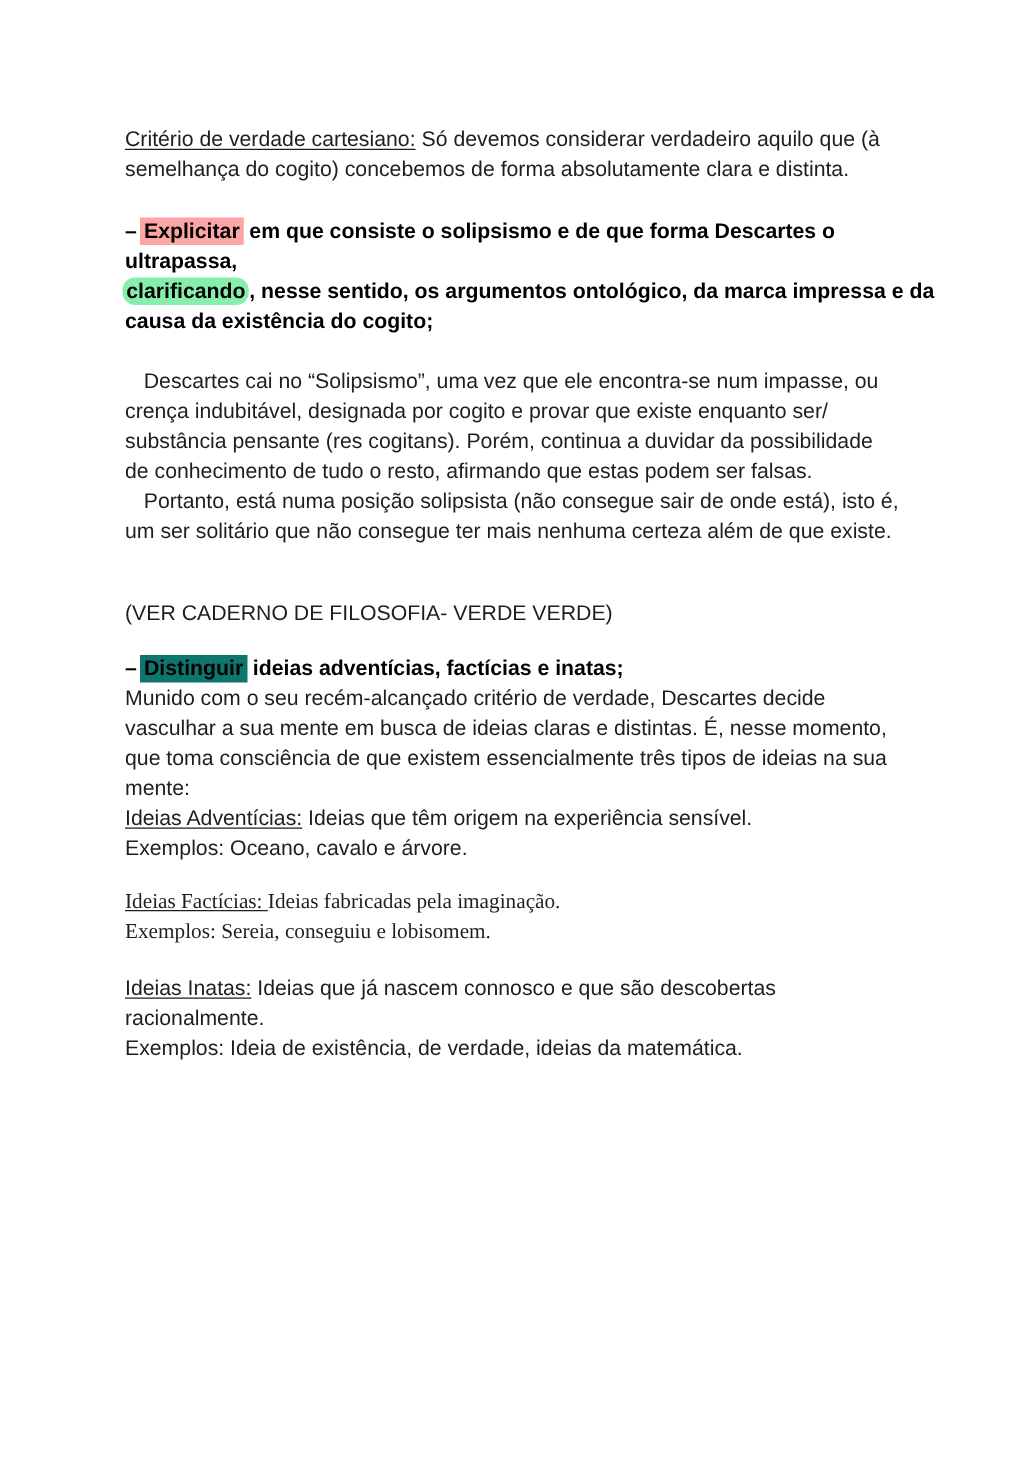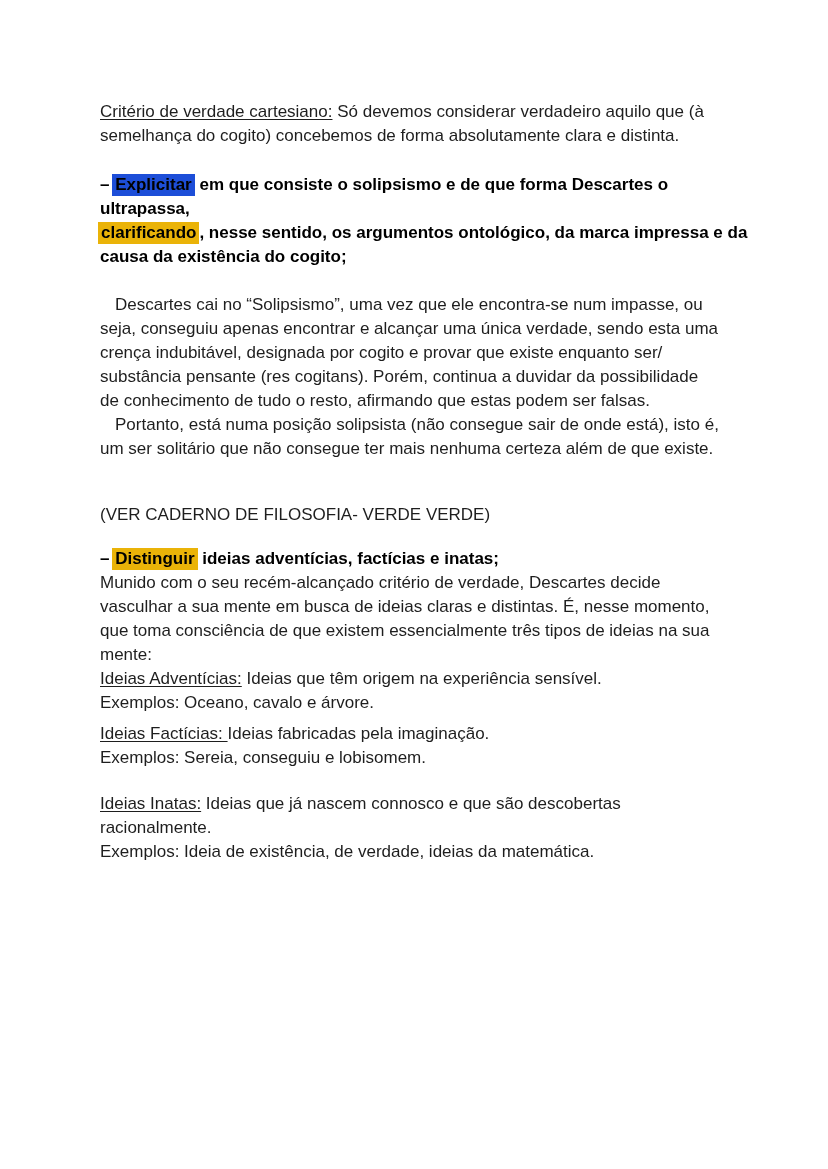--- a/index.html
+++ b/index.html
@@ -25,49 +25,48 @@
   .ln {
     font-size: 17px;
     line-height: 24px;
     min-height: 24px;
     white-space: pre-wrap;
   }
   .bold .ln, .ln.bold, .b { font-weight: 700; color: #000000; }
   .u { text-decoration: underline; text-underline-offset: 2px; }
   .i { }
   .indent { padding-left: 15px; }
-  .hl-g { background: #1d4ed8; padding: 1px 3px 2px 3px; margin-left: -2px; }
-  .hl-p { background: #eab308; padding: 1px 3px 2px 3px; margin-left: -2px; }
-  .hl-y { background: #eab308; padding: 1px 3px 2px 3px; margin-left: -2px; }
+  .hl-g { background: #fca5a5; padding: 1px 3px 2px 3px; margin-left: -2px; }
+  .hl-p { background: #86efac; padding: 1px 3px 2px 3px; margin-left: -2px; border-radius: 10px; }
+  .hl-y { background: #0f766e; padding: 1px 3px 2px 3px; margin-left: -2px; }
   .mt-b2    { margin-top: 25px; }
   .mt-b3    { margin-top: 24px; }
   .mt-big   { margin-top: 42px; }
   .mt-b5    { margin-top: 20px; }
-  .mt-b7    { margin-top: 7px; }
+  .mt-b7    { margin-top: 18px; font-family: Liberation Serif, serif; }
   .mt-b8    { margin-top: 22px; }
 </style>
 </head>
 <body>
 
 <div class="page-content">
 
   <div class="block">
     <div class="ln"><span class="u">Critério de verdade cartesiano:</span><span> Só devemos considerar verdadeiro aquilo que (à</span></div>
     <div class="ln">semelhança do cogito) concebemos de forma absolutamente clara e distinta.</div>
   </div>
 
   <div class="block mt-b2">
     <div class="ln b"><span>– </span><span class="hl-g">Explicitar</span><span> em que consiste o solipsismo e de que forma Descartes o ultrapassa,</span></div>
     <div class="ln b"><span class="hl-p">clarificando</span><span>, nesse sentido, os argumentos ontológico, da marca impressa e da</span></div>
     <div class="ln b">causa da existência do cogito;</div>
   </div>
 
   <div class="block mt-b3">
     <div class="ln indent">Descartes cai no “Solipsismo”, uma vez que ele encontra-se num impasse, ou</div>
-    <div class="ln">seja, conseguiu apenas encontrar e alcançar uma única verdade, sendo esta uma</div>
     <div class="ln">crença indubitável, designada por cogito e provar que existe enquanto ser/</div>
     <div class="ln"><span>substância pensante (</span><span class="i">res cogitans</span><span>). Porém, continua a duvidar da possibilidade</span></div>
     <div class="ln">de conhecimento de tudo o resto, afirmando que estas podem ser falsas.</div>
     <div class="ln indent">Portanto, está numa posição solipsista (não consegue sair de onde está), isto é,</div>
     <div class="ln">um ser solitário que não consegue ter mais nenhuma certeza além de que existe.</div>
   </div>
 
   <div class="block mt-big">
     <div class="ln">(VER CADERNO DE FILOSOFIA- VERDE VERDE)</div>
   </div>

